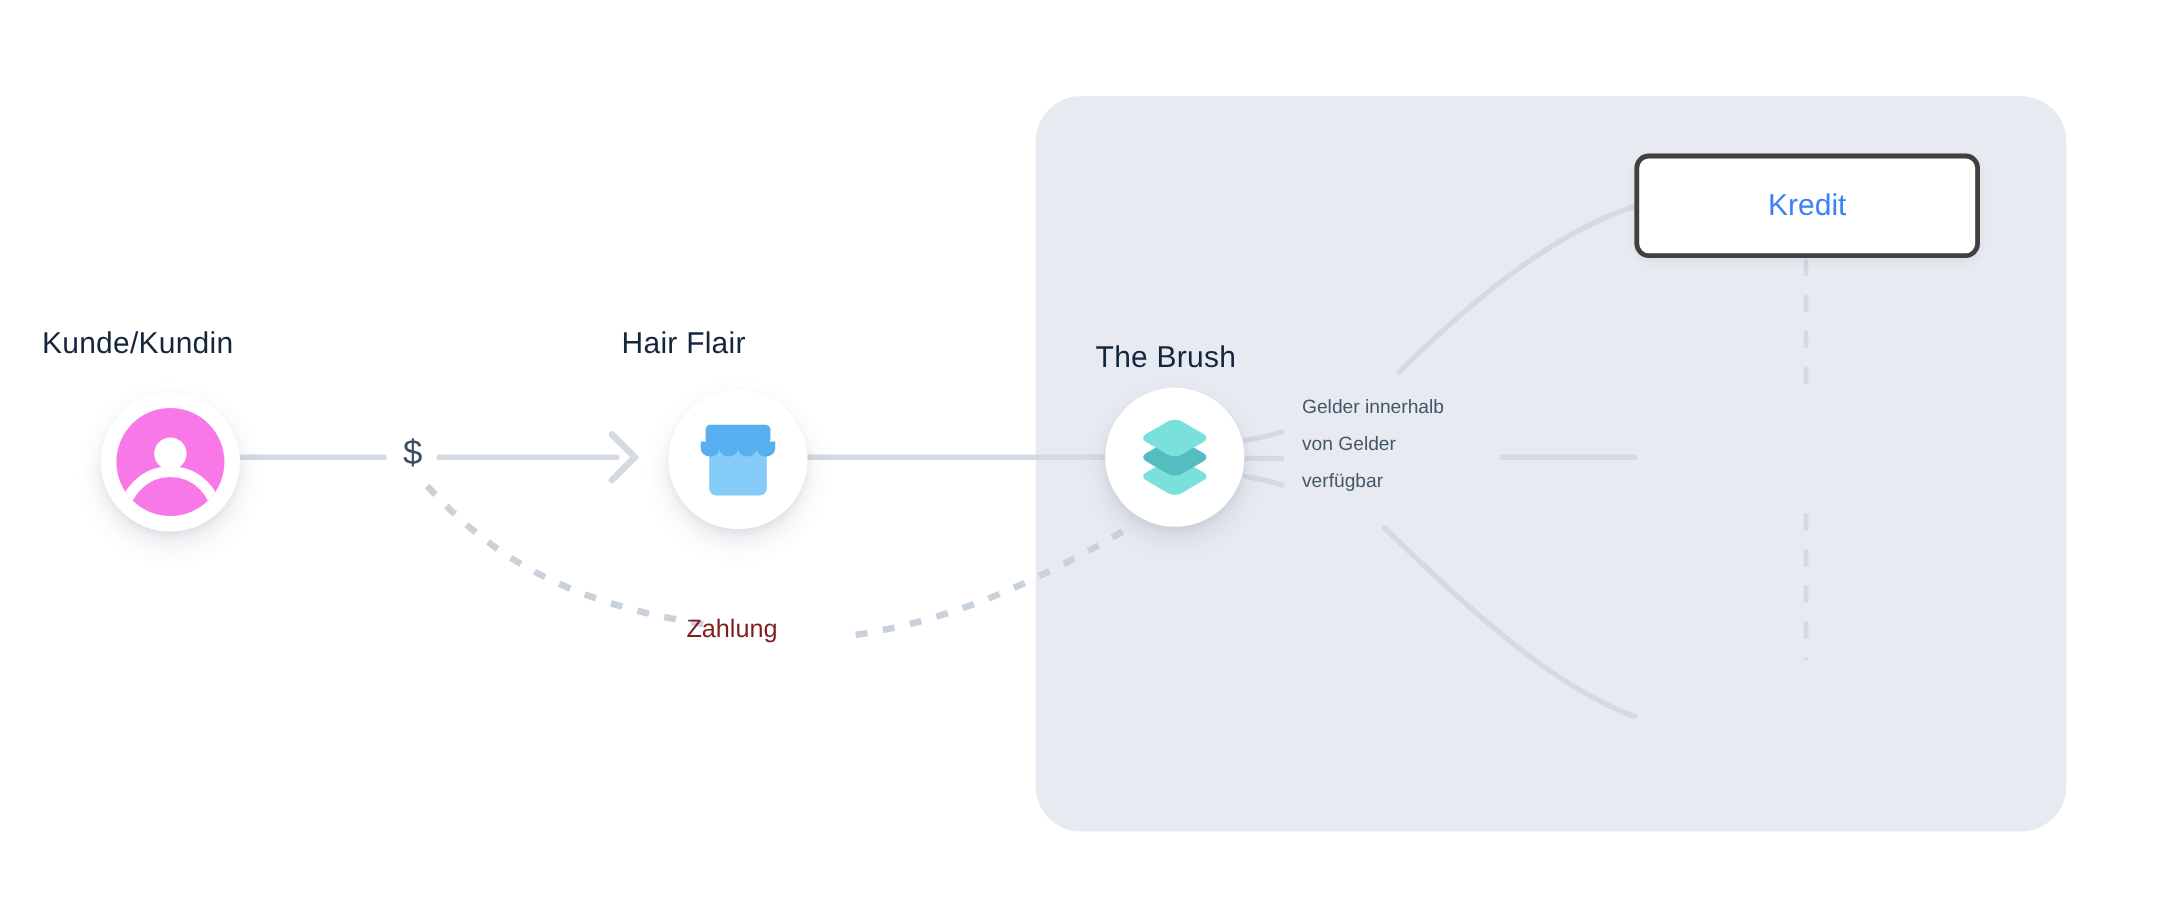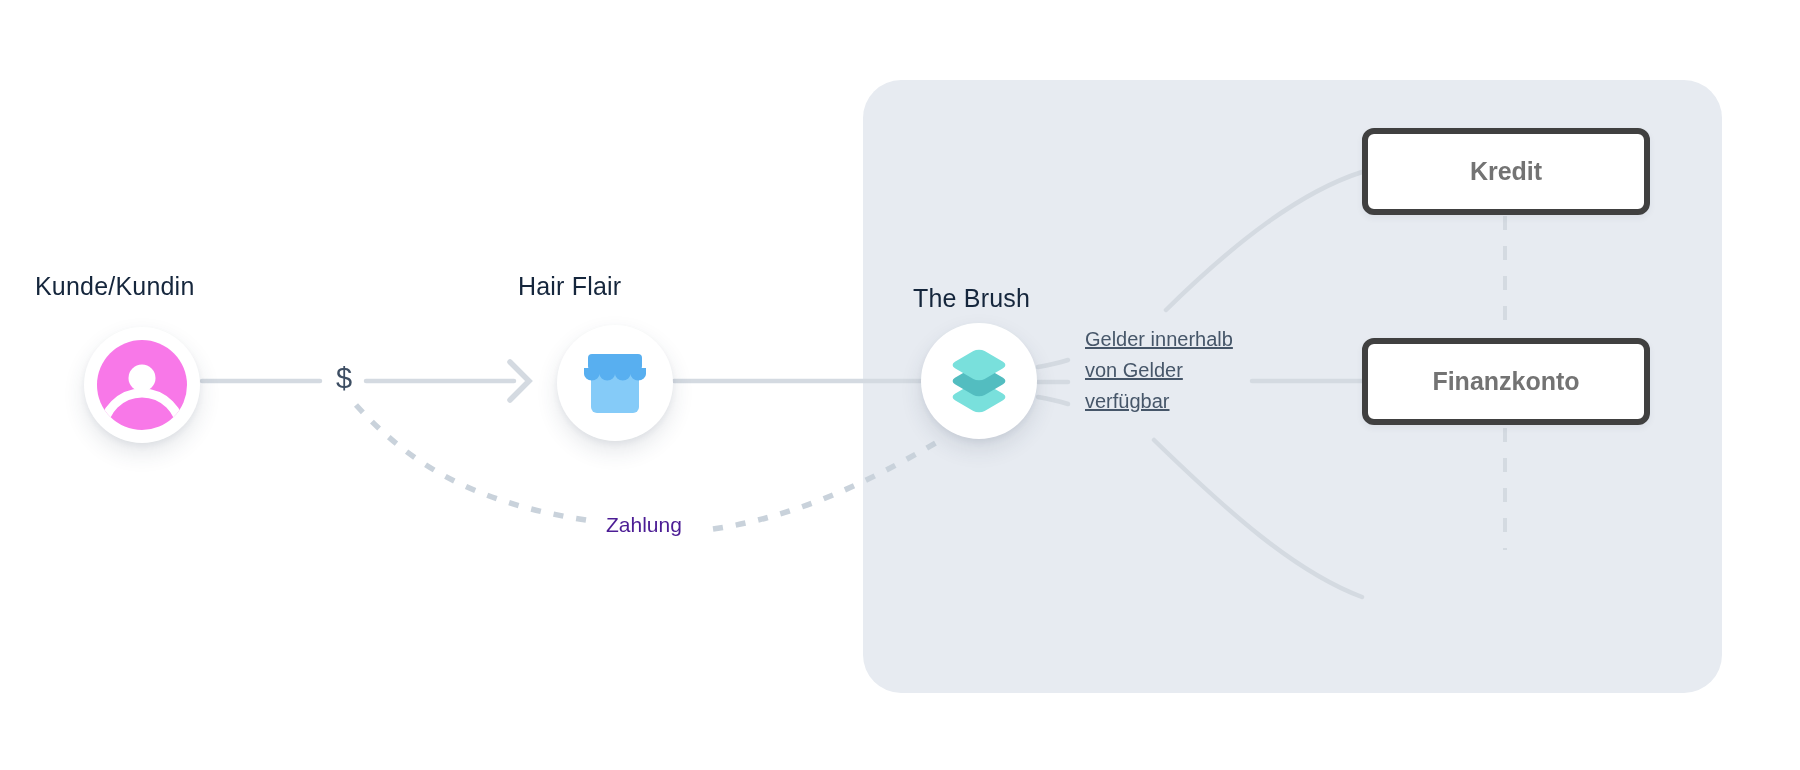--- a/index.html
+++ b/index.html
@@ -57,48 +57,47 @@
     left: 324px; top: 362px;
     width: 40px;
     text-align: center;
     font-size: 29px;
     font-weight: 400;
     color: #3d4e63;
   }
 
   .payment-label {
     position: absolute;
-    left: 606px; top: 513px;
+    left: 572px; top: 513px;
     font-size: 21px;
-    color: #4c1d95;
+    color: #7f1d1d;
     white-space: nowrap;
   }
 
   .funds-note {
     position: absolute;
     left: 1085px; top: 324px;
-    font-size: 20px;
+    font-size: 16px;
     line-height: 31px;
     color: #465669;
     white-space: nowrap;
-    text-decoration: underline;
   }
 
   .dest-box {
     position: absolute;
     left: 1362px;
     width: 288px; height: 87px;
     background: #ffffff;
-    border: 6px solid #404040;
+    border: 4px solid #404040;
     border-radius: 12px;
     box-shadow: 0 3px 7px rgba(42,59,81,0.06);
     display: flex; align-items: center; justify-content: center;
     font-size: 25px;
-    font-weight: 700;
-    color: #737373;
+    font-weight: 400;
+    color: #3b82f6;
     white-space: nowrap;
   }
   .dest-0 { top: 128px; }
   .dest-1 { top: 338px; }
   .dest-2 { top: 554px; }
 </style>
 </head>
 <body>
 
 <div class="stage">
@@ -171,17 +170,14 @@
   <div class="payment-label">Zahlung</div>
   <div class="funds-note">
     <div>Gelder innerhalb</div>
     <div>von Gelder</div>
     <div>verfügbar</div>
   </div>
 
   <div class="dest-box dest-0">
     <span>Kredit</span>
   </div>
-  <div class="dest-box dest-1">
-    <span>Finanzkonto</span>
-  </div>
 
 </div>
 
 </body></html>

